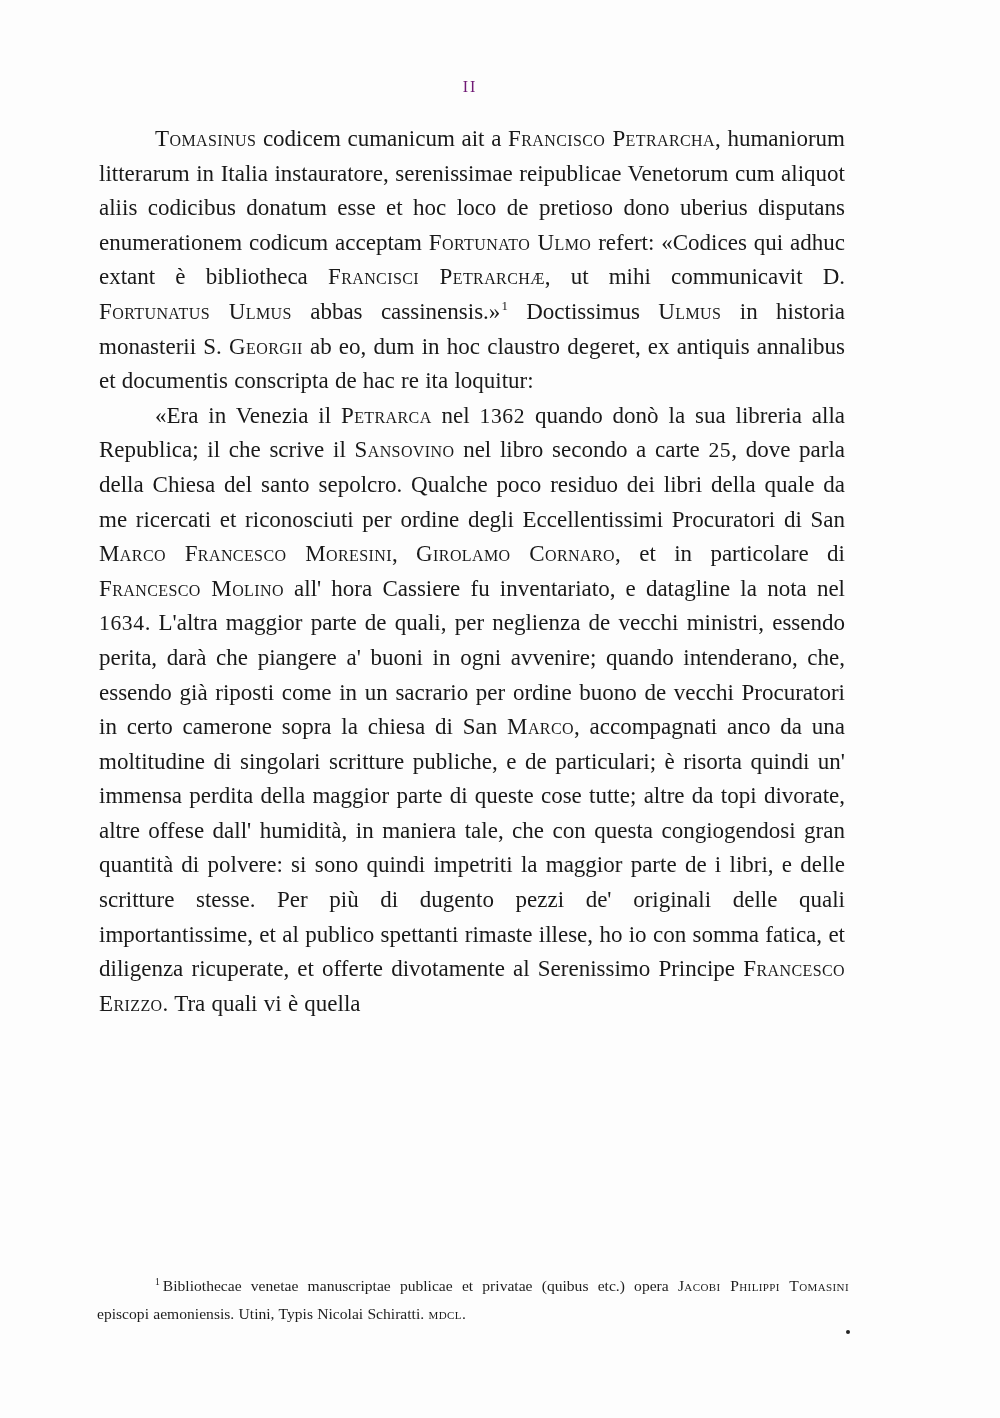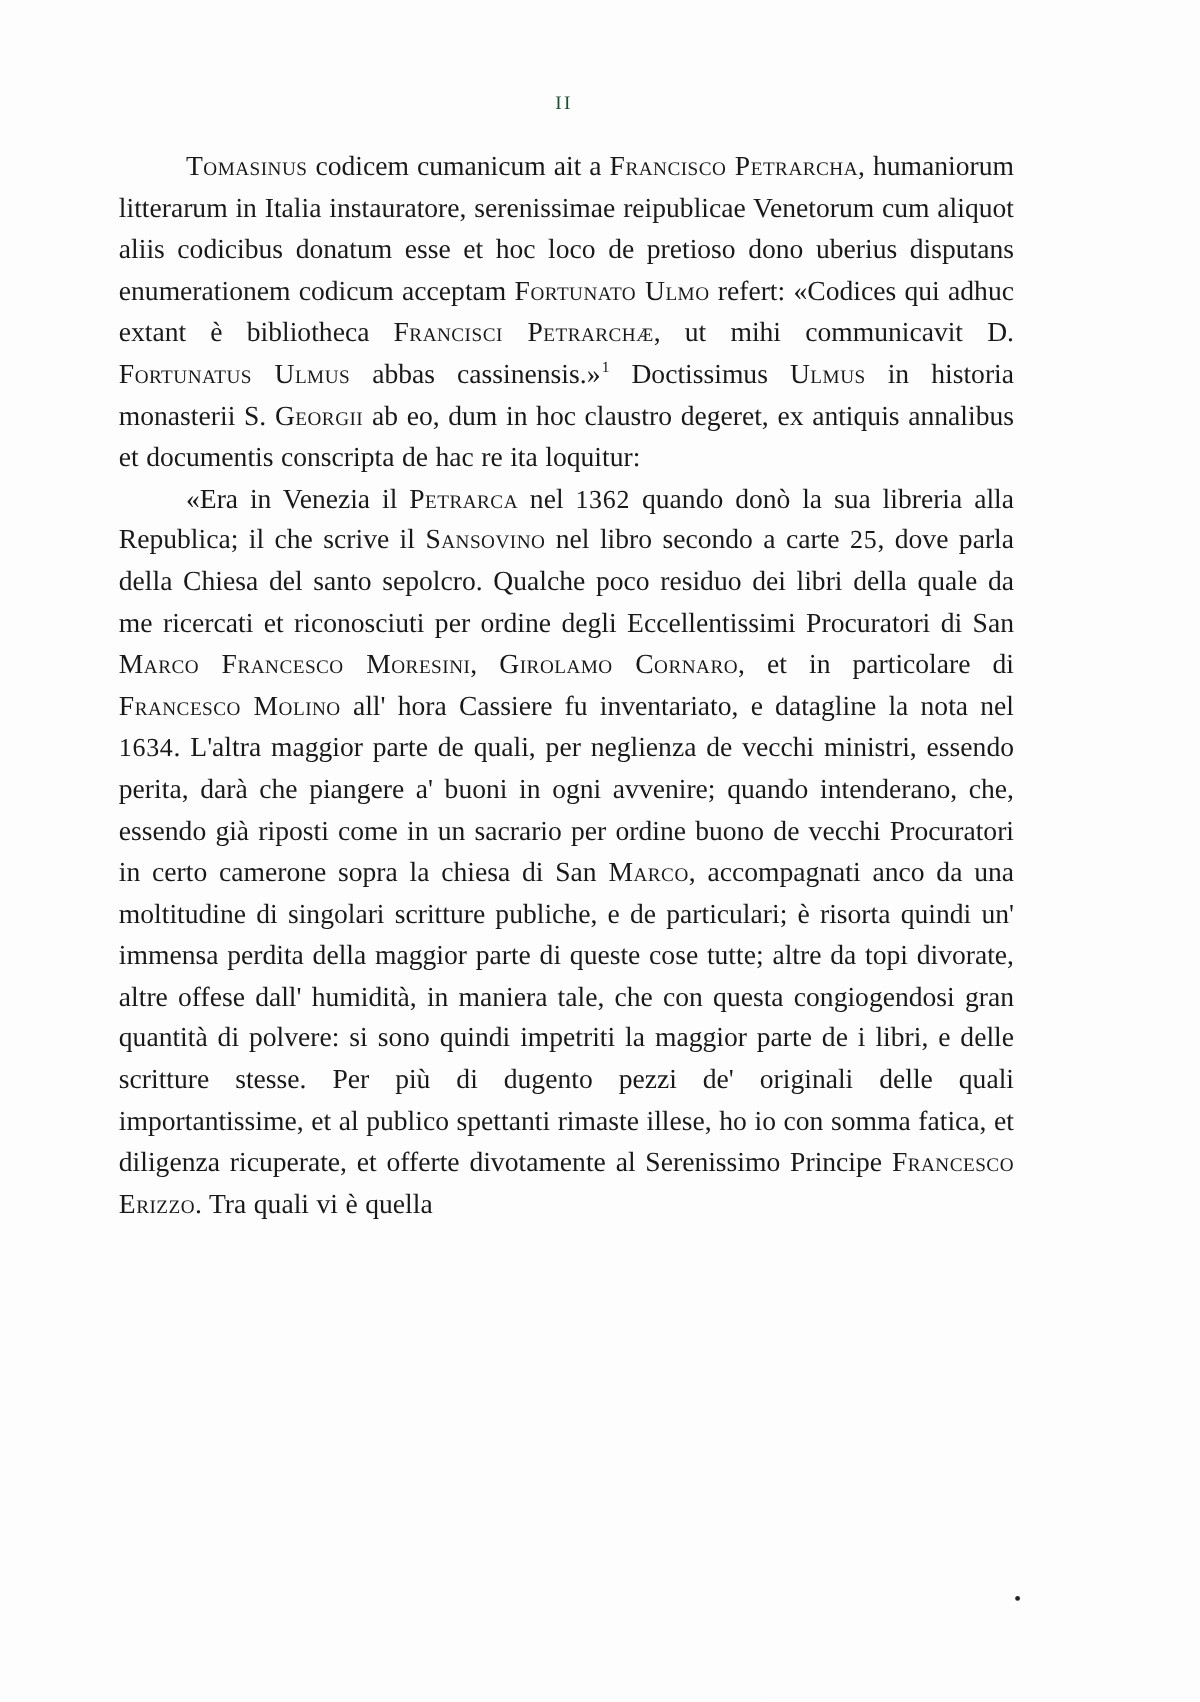--- a/index.html
+++ b/index.html
@@ -25,21 +25,21 @@
   
   .folio {
     position: absolute;
     top: 78px;
     left: 0;
     width: 940px;
     text-align: center;
     font-size: 16px;
     letter-spacing: 2px;
     font-variant: small-caps;
-    color: #14532d;
+    color: #701a75;
   }
 
   
   .textblock {
     position: absolute;
     left: 99px;
     top: 122px;
     width: 746px;
   }
 
@@ -111,16 +111,19 @@
 
 <div class="page">
 
   <div class="folio">II</div>
 
   <div class="textblock">
     <p class="body"><span class="sc">Tomasinus</span> codicem cumanicum ait a <span class="sc">Francisco Petrarcha</span>, humaniorum litterarum in Italia instauratore, serenissimae reipublicae Venetorum cum aliquot aliis codicibus donatum esse et hoc loco de pretioso dono uberius disputans enumerationem codicum acceptam <span class="sc">Fortunato Ulmo</span> refert: «Codices qui adhuc extant è bibliotheca <span class="sc">Francisci Petrarchæ</span>, ut mihi communicavit D. <span class="sc">Fortunatus Ulmus</span> abbas cassinensis.»<sup class="fn">1</sup> Doctissimus <span class="sc">Ulmus</span> in historia monasterii S. <span class="sc">Georgii</span> ab eo, dum in hoc claustro degeret, ex antiquis annalibus et documentis conscripta de hac re ita loquitur:</p>
     <p class="body">«Era in Venezia il <span class="sc">Petrarca</span> nel <span class="osf">1362</span> quando donò la sua libreria alla Republica; il che scrive il <span class="sc">Sansovino</span> nel libro secondo a carte <span class="osf">25</span>, dove parla della Chiesa del santo sepolcro. Qualche poco residuo dei libri della quale da me ricercati et riconosciuti per ordine degli Eccellentissimi Procuratori di San <span class="sc">Marco Francesco Moresini</span>, <span class="sc">Girolamo Cornaro</span>, et in particolare di <span class="sc">Francesco Molino</span> all' hora Cassiere fu inventariato, e datagline la nota nel <span class="osf">1634</span>. L'altra maggior parte de quali, per neglienza de vecchi ministri, essendo perita, darà che piangere a' buoni in ogni avvenire; quando intenderano, che, essendo già riposti come in un sacrario per ordine buono de vecchi Procuratori in certo camerone sopra la chiesa di San <span class="sc">Marco</span>, accompagnati anco da una moltitudine di singolari scritture publiche, e de particulari; è risorta quindi un' immensa perdita della maggior parte di queste cose tutte; altre da topi divorate, altre offese dall' humidità, in maniera tale, che con questa congiogendosi gran quantità di polvere: si sono quindi impetriti la maggior parte de i libri, e delle scritture stesse. Per più di dugento pezzi de' originali delle quali importantissime, et al publico spettanti rimaste illese, ho io con somma fatica, et diligenza ricuperate, et offerte divotamente al Serenissimo Principe <span class="sc">Francesco Erizzo</span>. Tra quali vi è quella</p>
   </div>
 
+  <div class="footnote">
+    <sup class="fnmark">1</sup><span>Bibliothecae venetae manuscriptae publicae et privatae (quibus etc.) opera <span class="sc">Jacobi Philippi Tomasini</span> episcopi aemoniensis. Utini, Typis Nicolai Schiratti. <span class="sc">mdcl</span>.</span>
+  </div>
 
   <div class="speck"></div>
 
 </div>
 
 </body></html>

